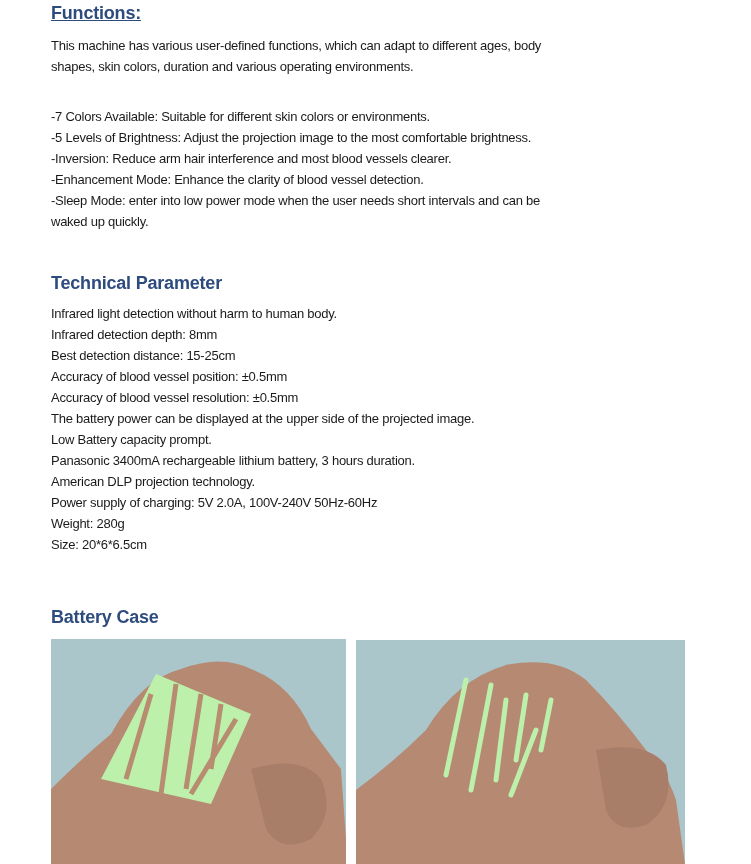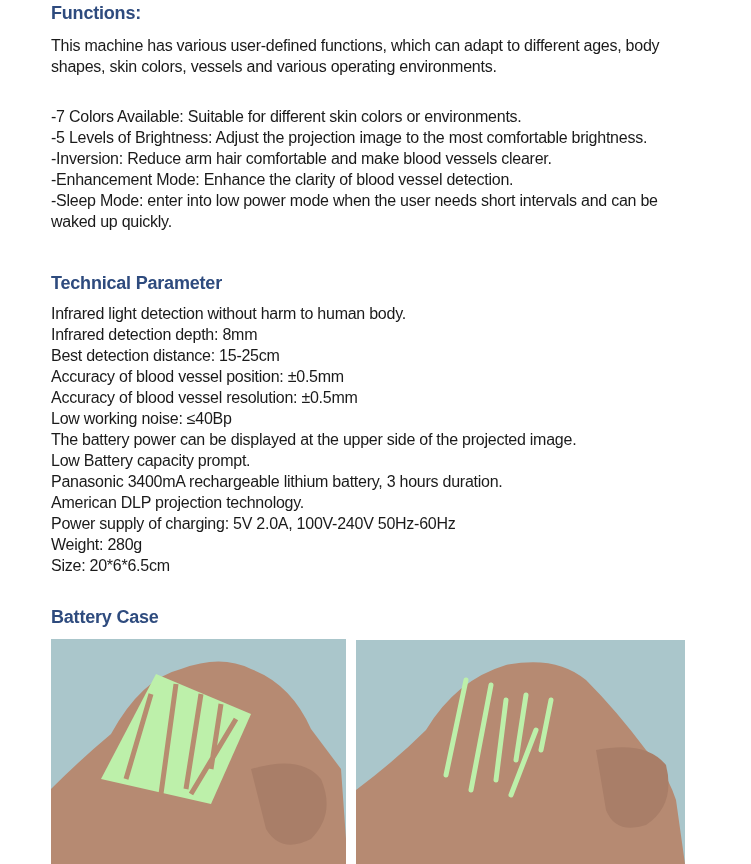--- a/index.html
+++ b/index.html
@@ -1,48 +1,47 @@
 <!DOCTYPE html>
 <html><head>
 <meta charset="utf-8">
 <style>
   html, body { margin: 0; padding: 0; background: #ffffff; }
   body { width: 751px; height: 864px; overflow: hidden; position: relative;
          font-family: "Liberation Sans", sans-serif; color: #1a1a1a; }
   .h { position: absolute; left: 51px; font-weight: bold; font-size: 18px; color: #2e4b7e; margin: 0; letter-spacing: -0.2px; }
-  .p { position: absolute; left: 51px; width: 660px; font-size: 16px; line-height: 21px; margin: 0; letter-spacing: -0.25px; }
+  .p { position: absolute; left: 51px; width: 660px; font-size: 13px; line-height: 21px; margin: 0; letter-spacing: -0.25px; }
   .line { display: block; white-space: nowrap; }
   .img { position: absolute; overflow: hidden; background: #a9c6cb; }
   .img svg { display: block; width: 100%; height: 100%; }
 </style>
 </head>
 <body>
 
-<h2 class="h" style="top:3px;">Functions:</h2>
+<h2 class="h" style="top:3px;text-decoration:underline;">Functions:</h2>
 <div class="p" style="top:35px;">
   <span class="line">This machine has various user-defined functions, which can adapt to different ages, body</span>
-  <span class="line">shapes, skin colors, vessels and various operating environments.</span>
+  <span class="line">shapes, skin colors, duration and various operating environments.</span>
 </div>
 <div class="p" style="top:86px;margin-top:20px;">
   <span class="line">-7 Colors Available: Suitable for different skin colors or environments.</span>
   <span class="line">-5 Levels of Brightness: Adjust the projection image to the most comfortable brightness.</span>
-  <span class="line">-Inversion: Reduce arm hair comfortable and make blood vessels clearer.</span>
+  <span class="line">-Inversion: Reduce arm hair interference and most blood vessels clearer.</span>
   <span class="line">-Enhancement Mode: Enhance the clarity of blood vessel detection.</span>
   <span class="line">-Sleep Mode: enter into low power mode when the user needs short intervals and can be</span>
   <span class="line">waked up quickly.</span>
 </div>
 
 <h2 class="h" style="top:273px;">Technical Parameter</h2>
 <div class="p" style="top:303px;">
   <span class="line">Infrared light detection without harm to human body.</span>
   <span class="line">Infrared detection depth: 8mm</span>
   <span class="line">Best detection distance: 15-25cm</span>
   <span class="line">Accuracy of blood vessel position:  ±0.5mm</span>
   <span class="line">Accuracy of blood vessel resolution:  ±0.5mm</span>
-  <span class="line">Low working noise: ≤40Bp</span>
   <span class="line">The battery power can be displayed at the upper side of the projected image.</span>
   <span class="line">Low Battery capacity prompt.</span>
   <span class="line">Panasonic 3400mA rechargeable lithium battery, 3 hours duration.</span>
   <span class="line">American DLP projection technology.</span>
   <span class="line">Power supply of charging: 5V 2.0A, 100V-240V 50Hz-60Hz</span>
   <span class="line">Weight: 280g</span>
   <span class="line">Size: 20*6*6.5cm</span>
 </div>
 
 <h2 class="h" style="top:607px;">Battery Case</h2>

